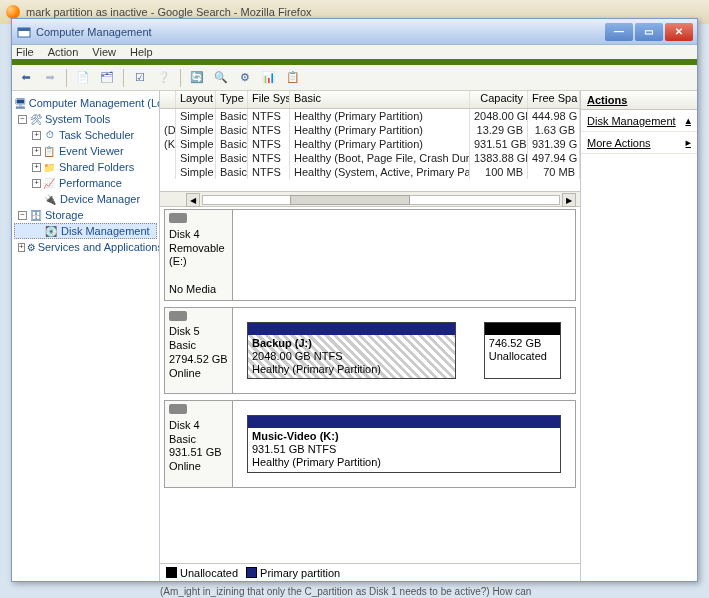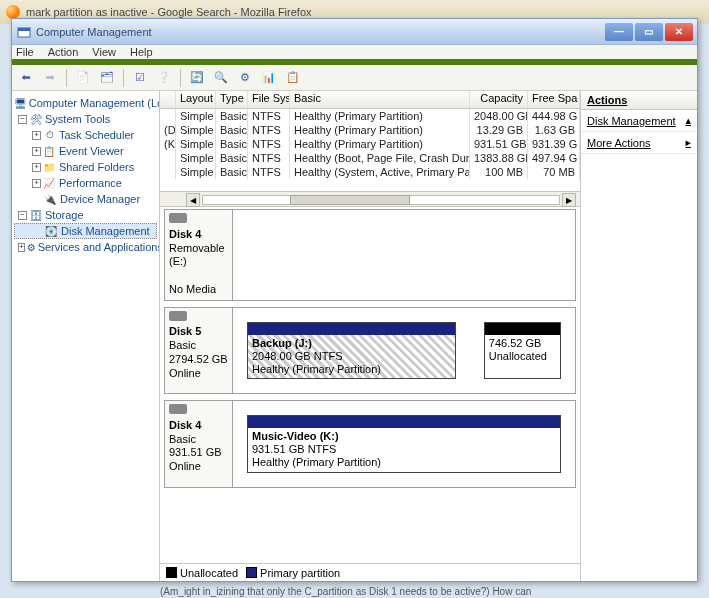--- a/index.html
+++ b/index.html
@@ -50,21 +50,21 @@
 .volrow { display: flex; height: 14px; color: #222; }
 
 .hsplit { height: 16px; background: #f0f0e8; border-top: 1px solid #c8c8c0; border-bottom: 1px solid #c8c8c0; position: relative; }
 .hsplit .track { position:absolute; left:42px; right:20px; top:3px; height:10px; background:#fff; border:1px solid #bcbcb4;}
 .hsplit .thumb { position:absolute; left:130px; width:120px; top:3px; height:10px; background:#d8d8d0; border:1px solid #a8a8a0;}
 .hsplit .arr { position:absolute; top:1px; width:14px; height:14px; background:#e8e8e0; border:1px solid #b8b8b0; display:flex;align-items:center;justify-content:center;font-size:8px;}
 
 .graphical { flex: 1; overflow: auto; padding: 2px 4px; }
 .diskrow { display: flex; border: 1px solid #a0a0a0; margin-bottom: 6px; min-height: 56px; }
 .diskinfo { width: 68px; background: #f8f8f4; border-right: 1px solid #a0a0a0; padding: 3px 4px; line-height: 1.25; }
-.diskinfo .dn { font-weight: bold; }
+.diskinfo .dn { font-weight: normal; }
 .dico { width:18px; height:10px; background:#888; border-radius:2px; display:inline-block; margin-bottom:1px;}
 .parts { flex: 1; display: flex; }
 .part { border: 1px solid #404040; margin: 14px; display:flex; flex-direction:column; }
 .partbar { height: 12px; background: #1a237e; }
 .partbar.black { background: #000; }
 .partbody { flex:1; padding: 2px 4px; line-height: 1.2; }
 .hatch { background-image: repeating-linear-gradient(45deg,#ccc 0 3px,#fff 3px 6px); }
 
 .legend { height: 18px; border-top:1px solid #c8c8c0; display:flex; align-items:center; gap:8px; padding:0 6px; }
 .lg { display:flex; align-items:center; gap:3px; }

